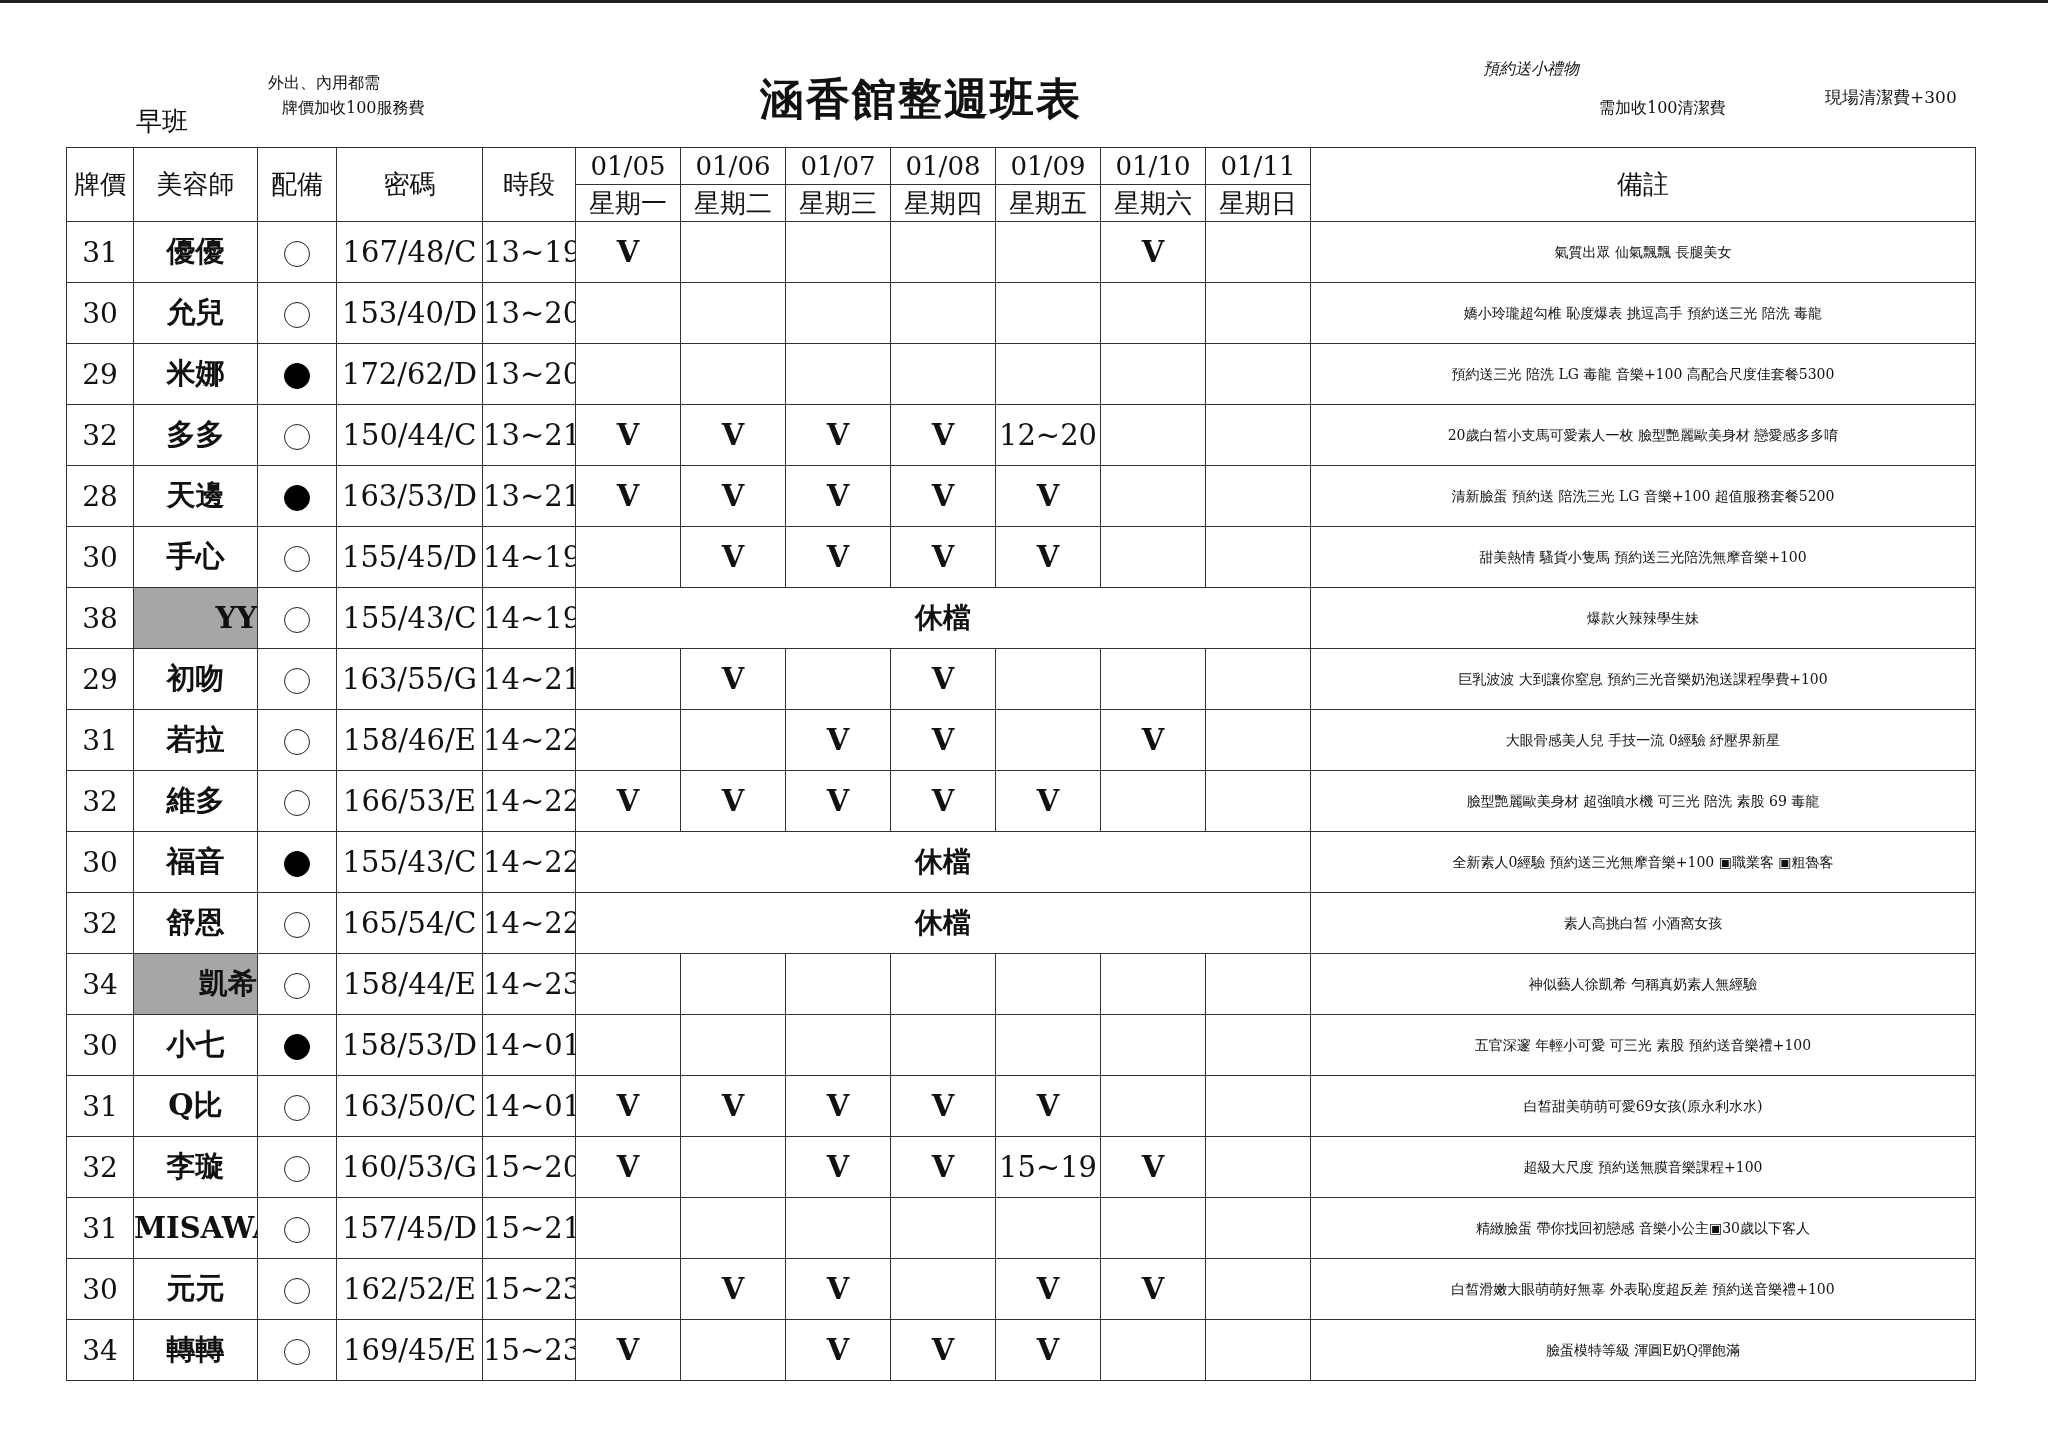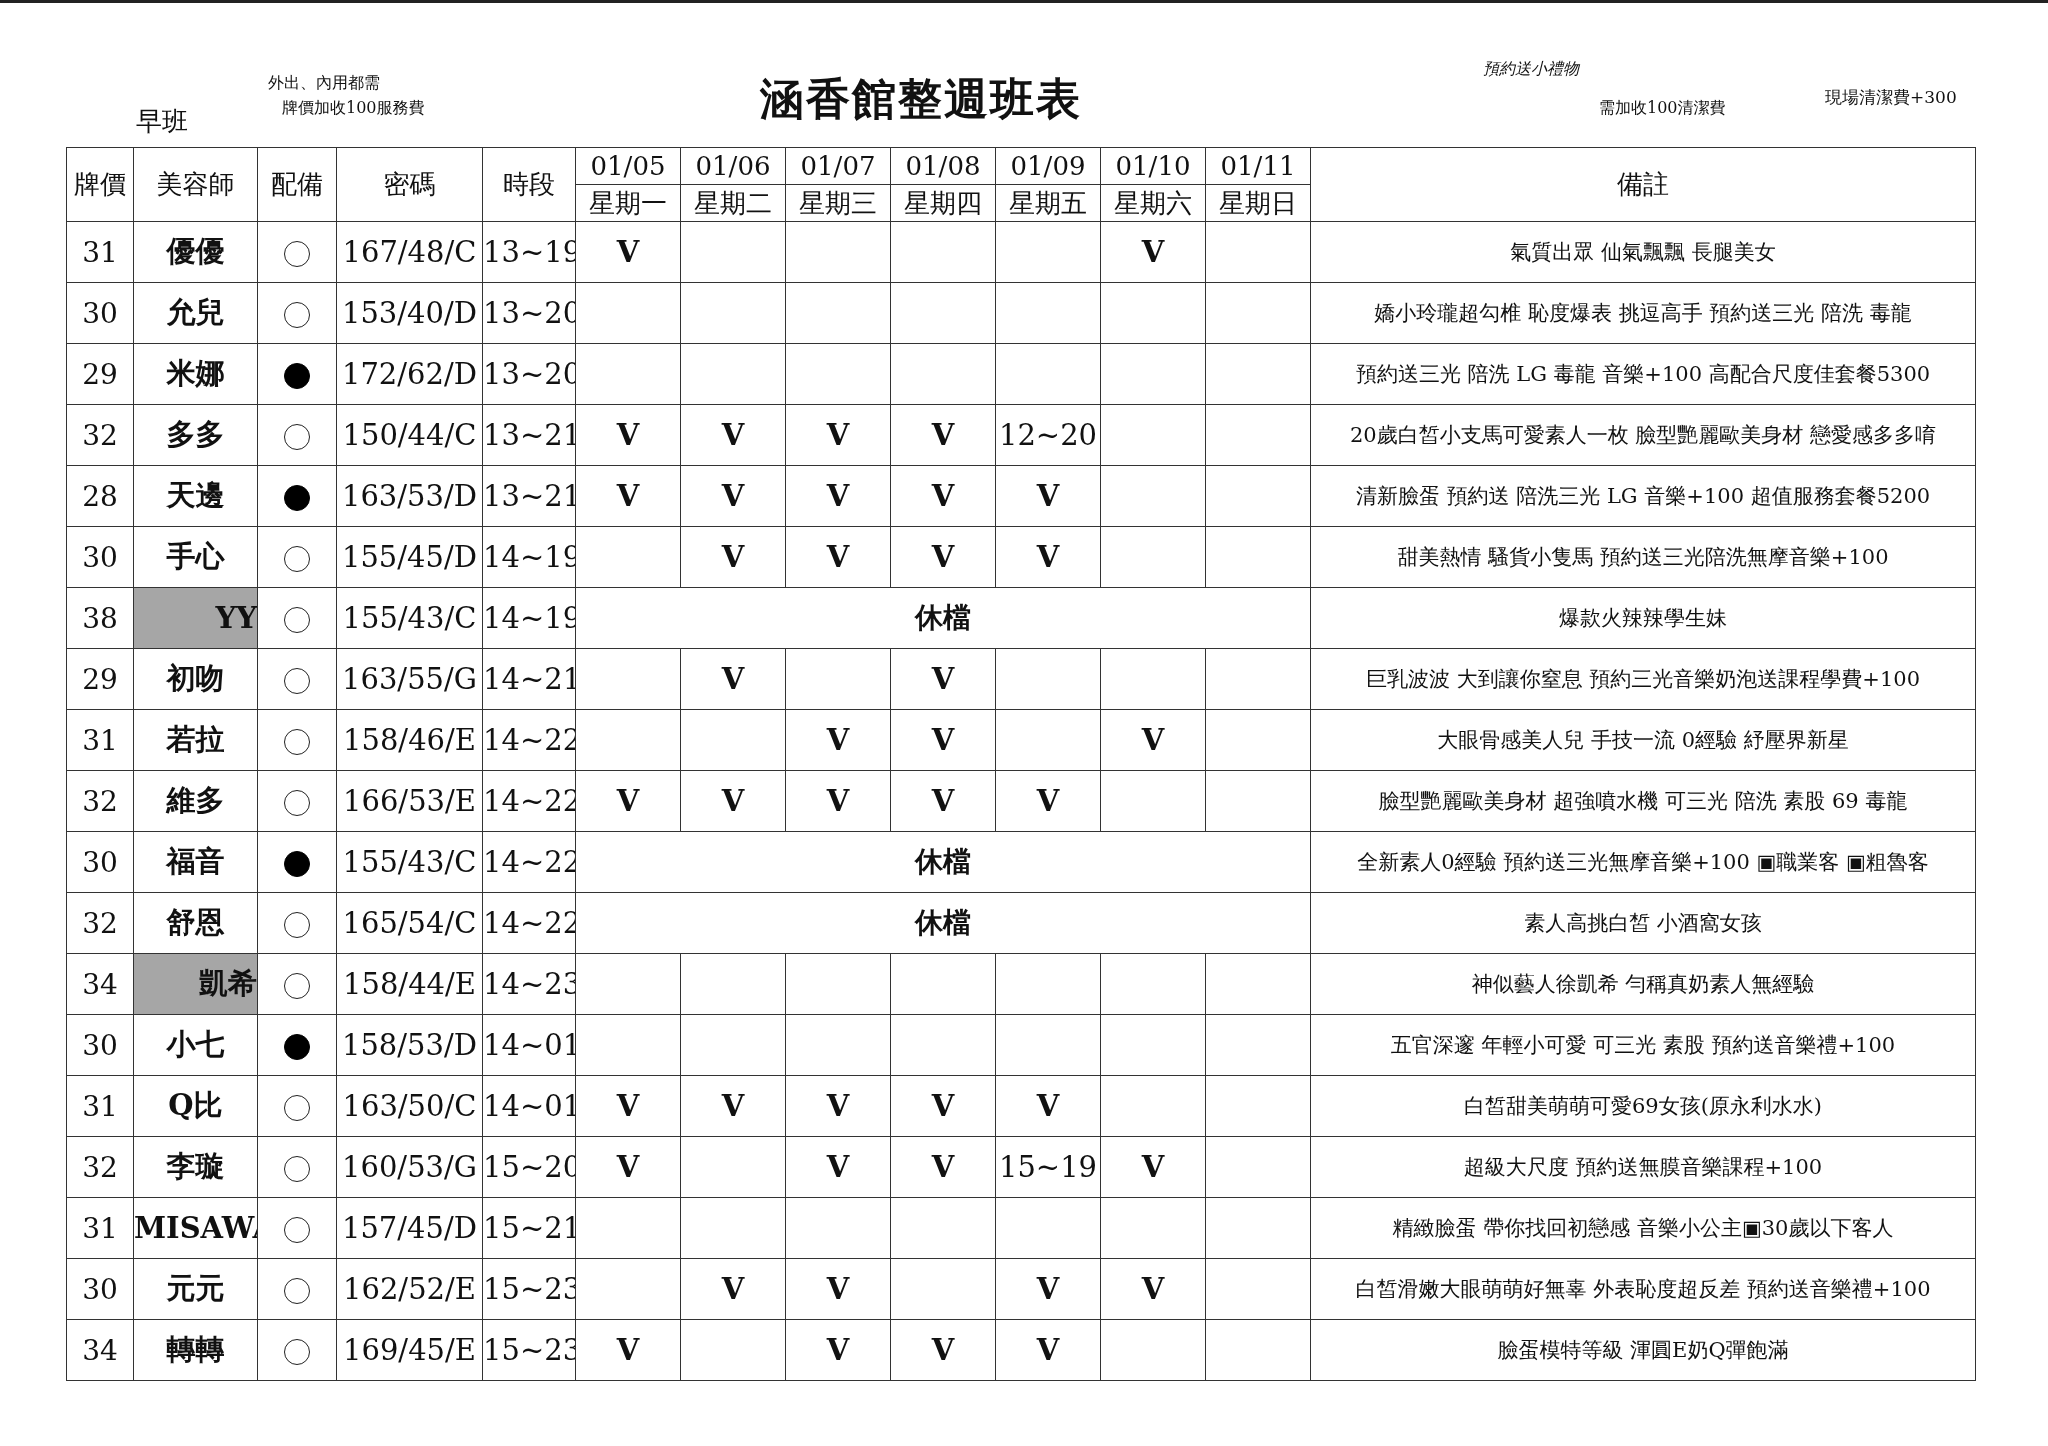--- a/index.html
+++ b/index.html
@@ -21,21 +21,21 @@
   th.date { font-size:27px; height:36px; }
   th.dow { font-size:24px; height:36px; }
   td { height:60px; font-size:28px; }
   td.price { font-size:28px; }
   td.name { font-size:29px; font-weight:bold;margin-left:30px; }
   td.name.gray { background:#a6a6a6;text-align:right; }
   td.pw, td.time { font-size:29px; }
   td.day { font-size:29px; font-weight:bold; }
   td.day.txt { font-weight:normal; }
   td.off { font-size:28px; font-weight:bold; }
-  td.remark { text-align:left; font-size:21px; padding-left:8px; line-height:30px; white-space:normal; }
+  td.remark { text-align:left; font-size:14px; padding-left:8px; line-height:30px; white-space:normal; }
   .circle { display:inline-block; width:26px; height:26px; border-radius:50%; border:1.5px solid #222; box-sizing:border-box; vertical-align:middle; }
   .circle.filled { background:#000; border-color:#000; }
 </style>
 </head>
 <body>
 
 <div class="topline"></div>
 
 <div class="hdr shift">早班</div>
 <div class="hdr note1a">外出、內用都需</div>

